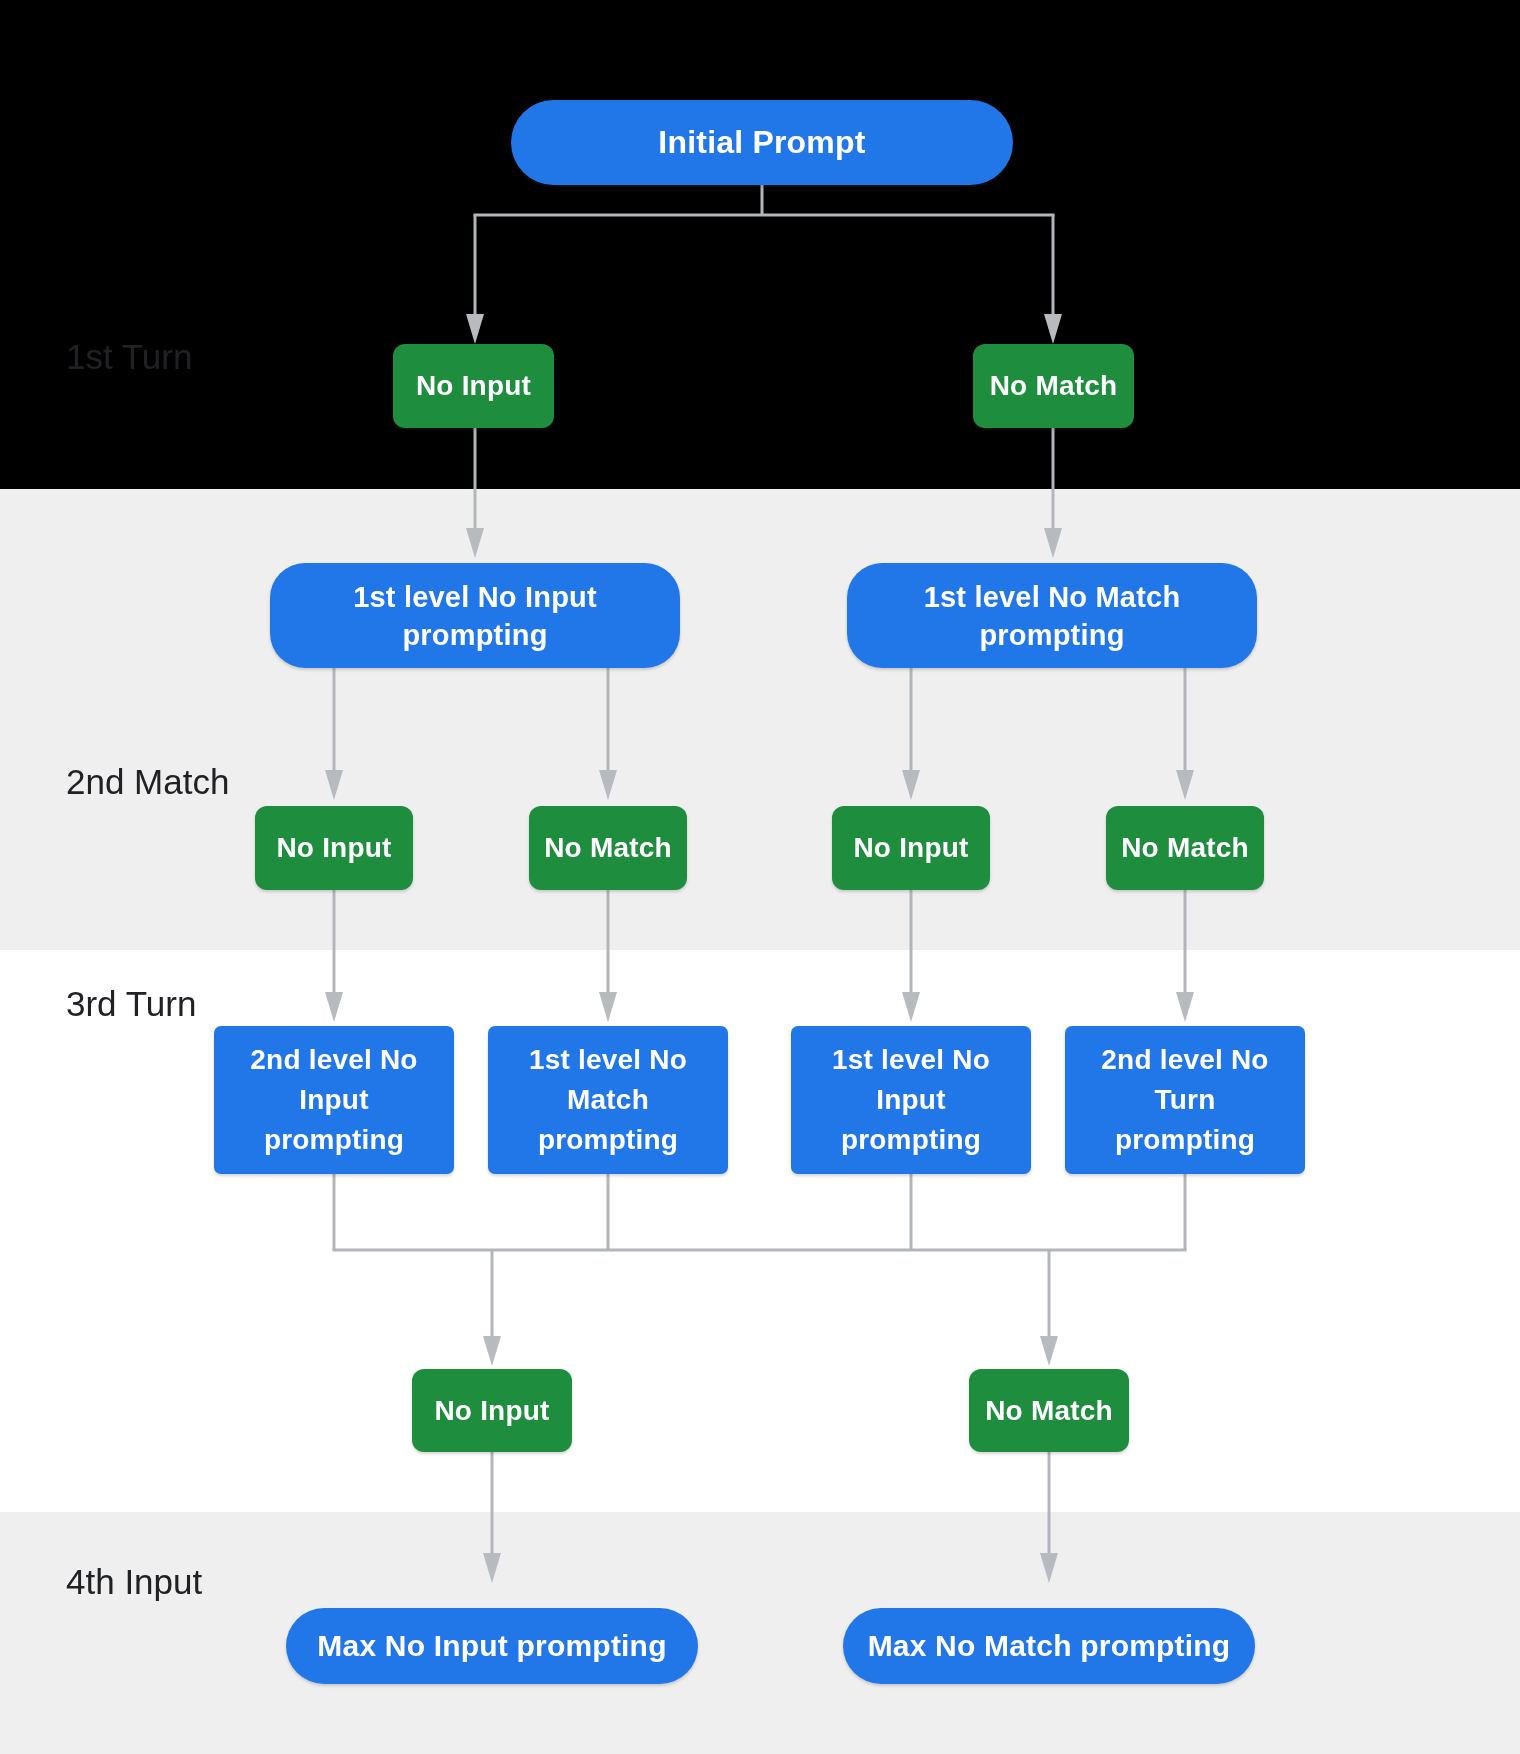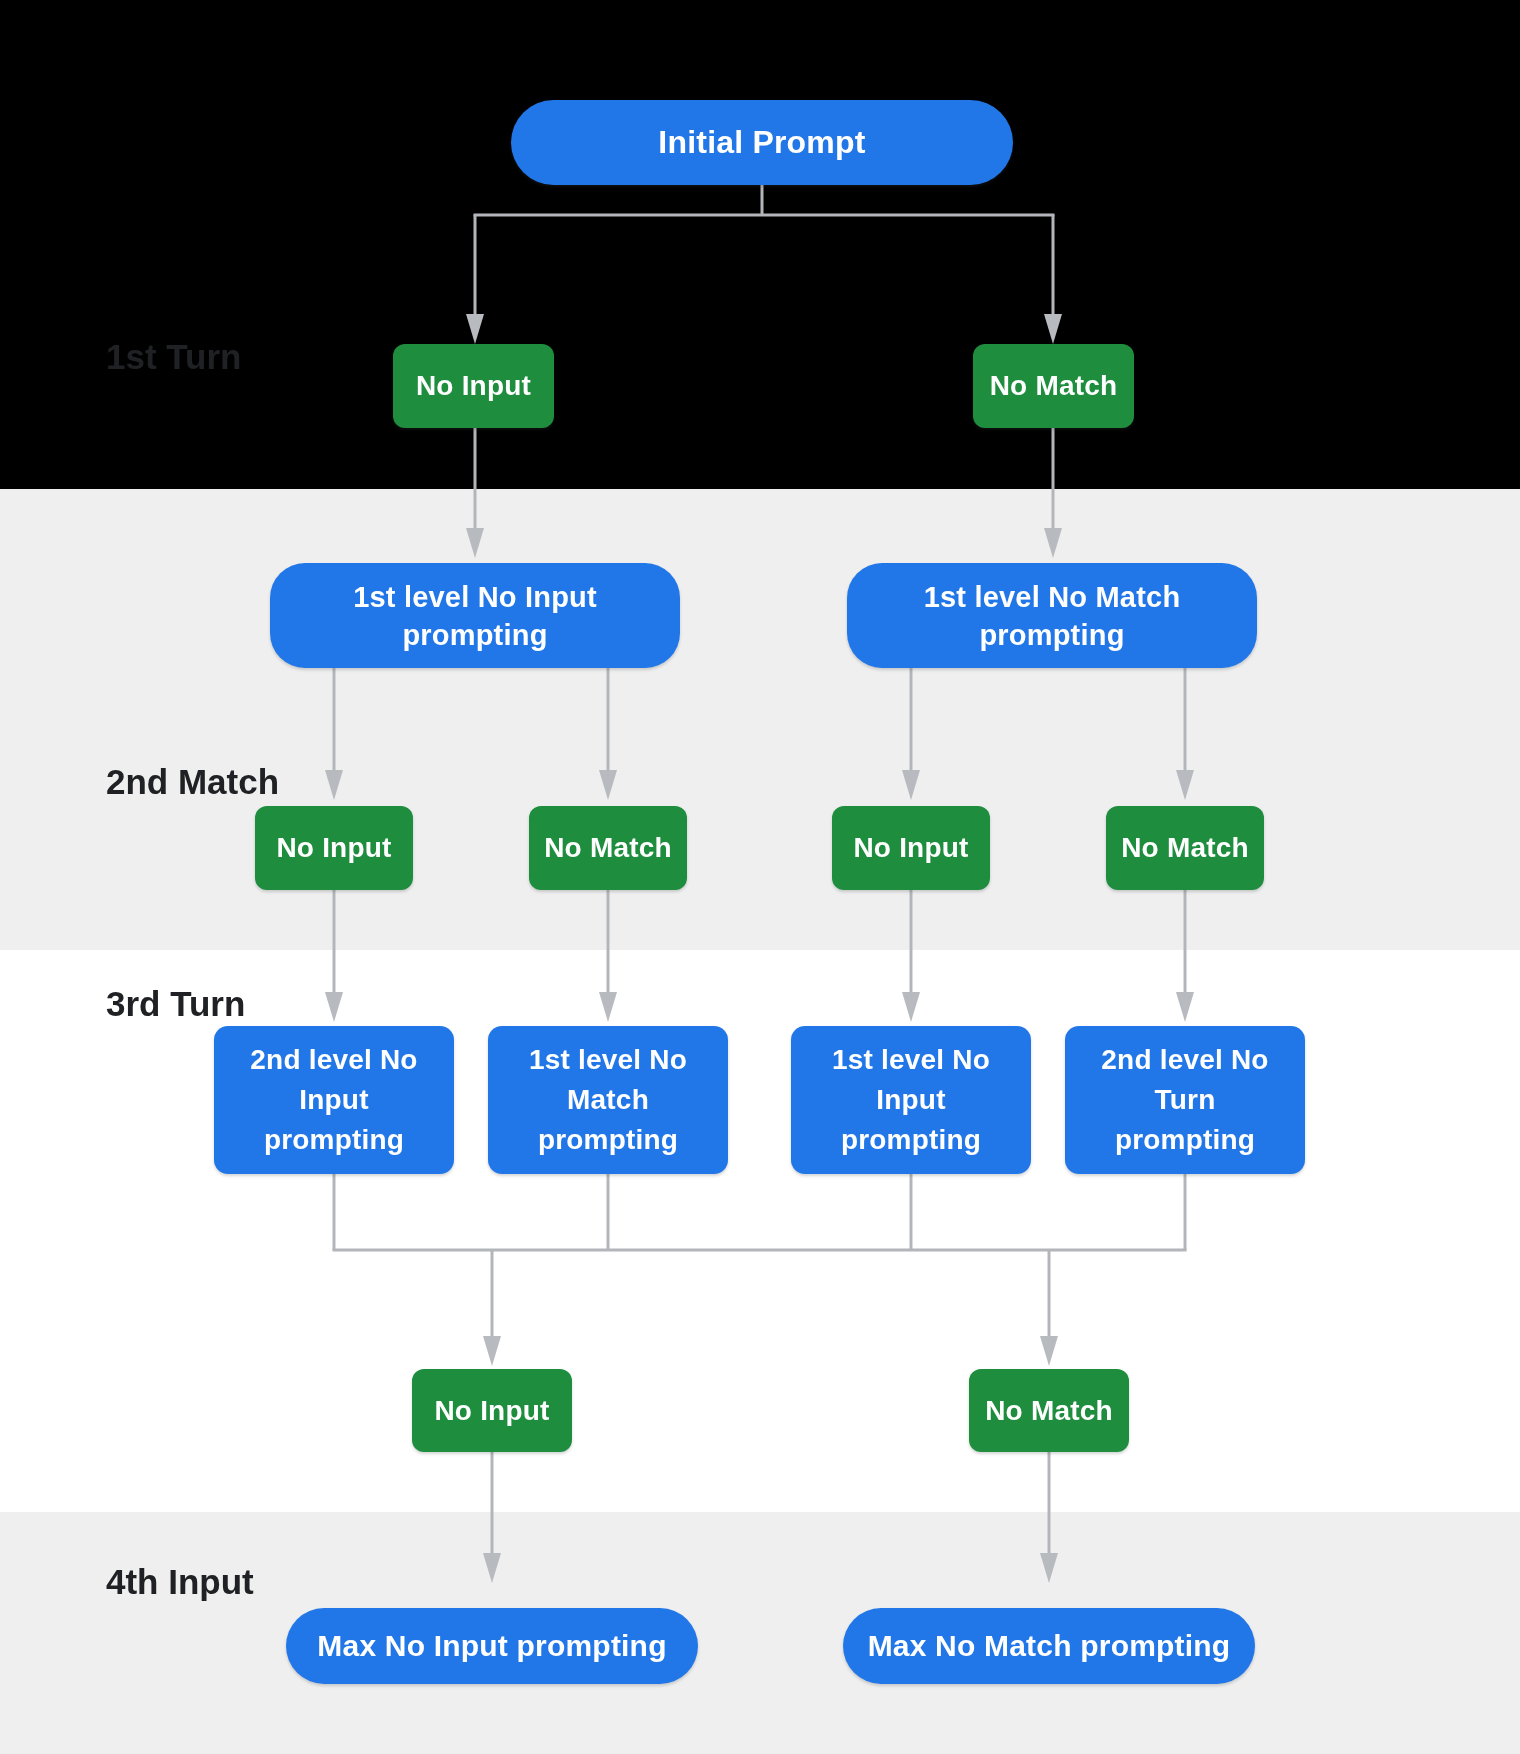--- a/index.html
+++ b/index.html
@@ -22,29 +22,29 @@
     position:absolute;display:flex;align-items:center;justify-content:center;
     text-align:center;color:var(--node-text,#ffffff);
     font-weight:700;letter-spacing:0.2px;
     box-shadow:0 2px 3px rgba(60,64,67,0.22);
   }
   .node.blue{background:var(--node-blue,#2277e8);}
   .node.green{background:var(--node-green,#1e8e3e);border-radius:12px;font-size:28px;}
   .pill{border-radius:43px;margin-top:19px;}
   .root{left:511px;top:81px;width:502px;height:85px;font-size:32px;}
   .lvl1{width:410px;height:105px;border-radius:35px;font-size:29px;line-height:38px;padding:0 42px;box-sizing:border-box;}
-  .lvl2{width:240px;height:148px;border-radius:14px;font-size:28px;line-height:40px;padding:0 20px;box-sizing:border-box;}
+  .lvl2{width:240px;height:148px;border-radius:7px;font-size:28px;line-height:40px;padding:0 20px;box-sizing:border-box;}
   .g-t1{top:344px;width:161px;height:84px;}
   .g-t2{top:806px;width:158px;height:84px;}
   .g-t3{top:1369px;width:160px;height:83px;}
   .max-pill{top:1589px;width:412px;height:76px;font-size:30px;}
 
   .turn-label{
     position:absolute;left:66px;color:var(--label-gray,#202124);
-    font-size:35px;font-weight:700;line-height:36px;white-space:nowrap;margin-left:40px;
+    font-size:35px;font-weight:400;line-height:36px;white-space:nowrap;
   }
   .turn-1{top:339px;}
   .turn-2{top:764px;}
   .turn-3{top:986px;}
   .turn-4{top:1564px;}
 </style>
 </head>
 <body>
 
 <div>

